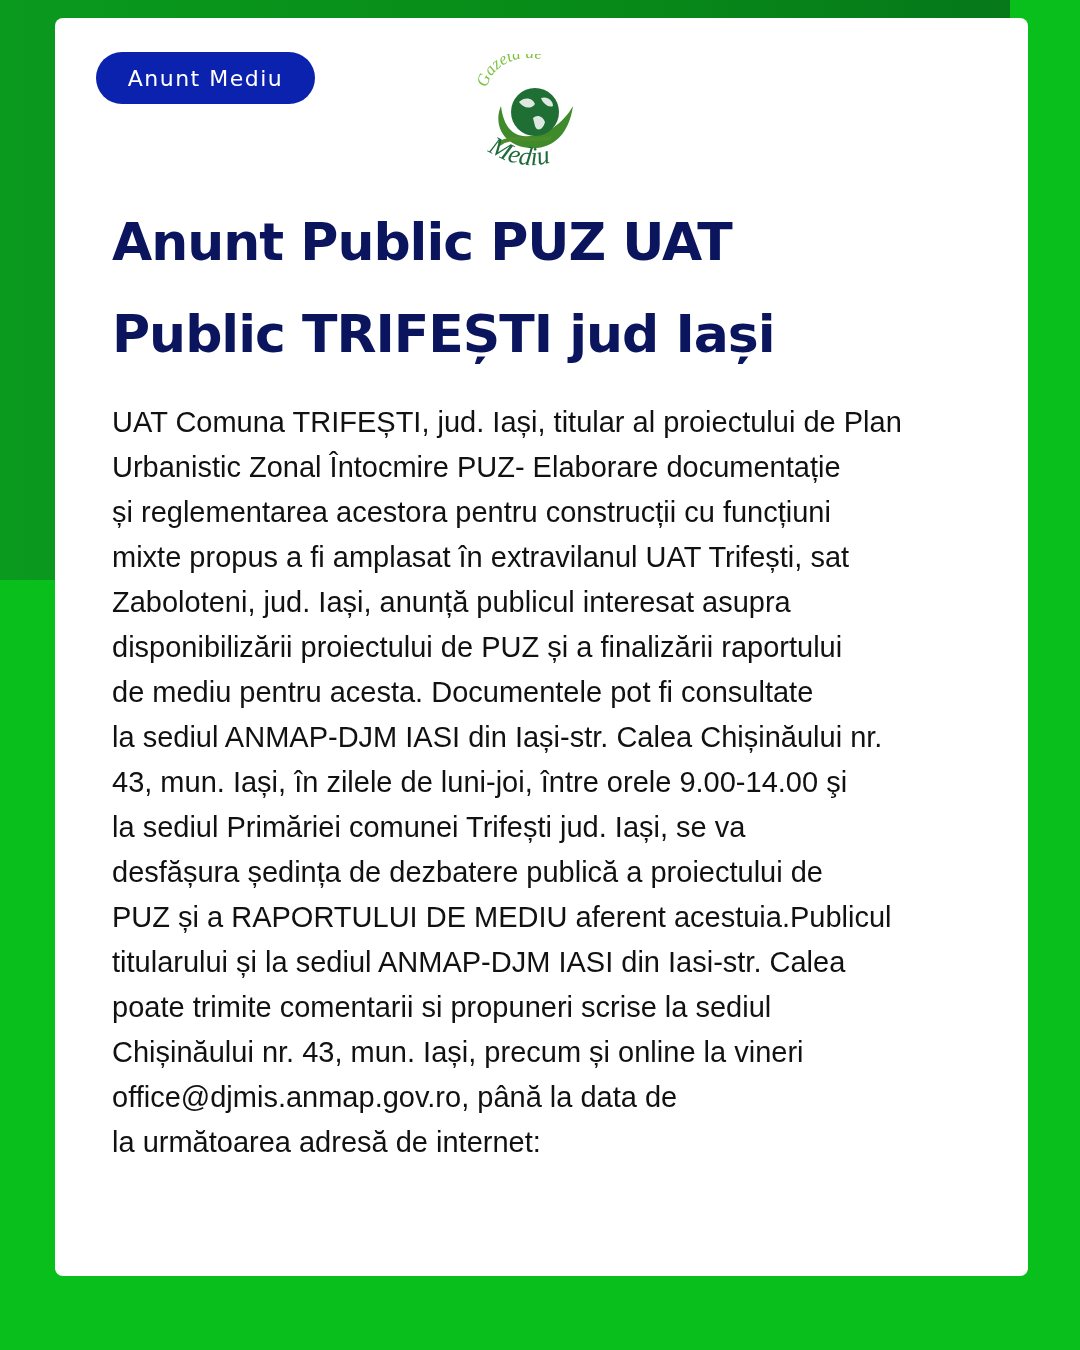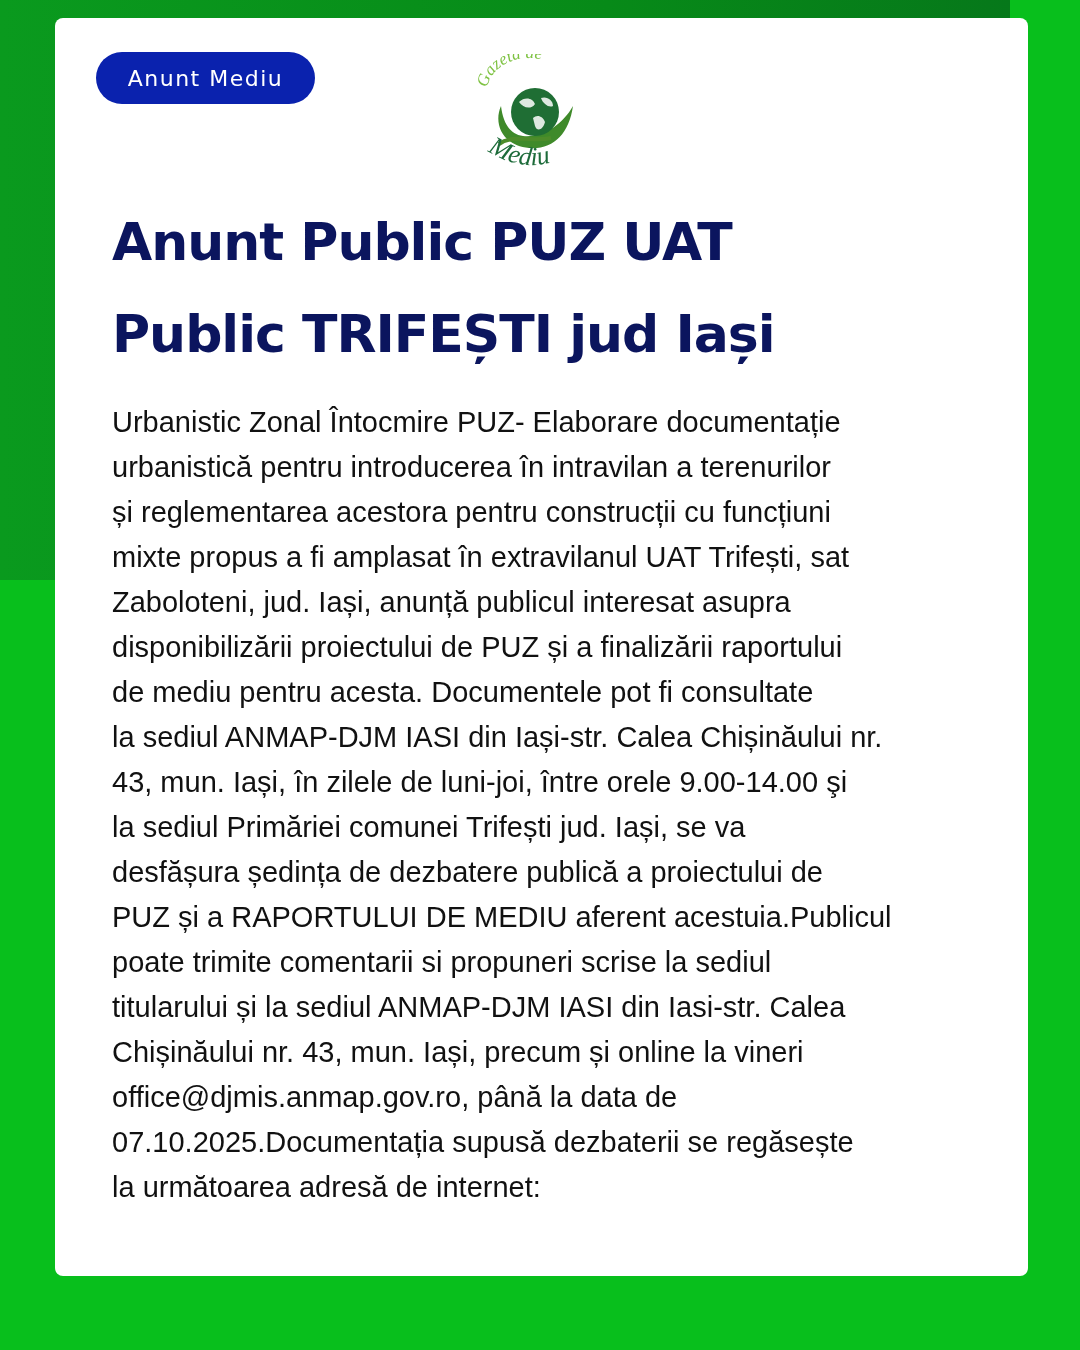--- a/index.html
+++ b/index.html
@@ -66,33 +66,32 @@
       </text>
     </svg>
   </div>
 
   <div class="title">
     <div>Anunt Public PUZ UAT</div>
     <div>Public TRIFEȘTI jud Iași</div>
   </div>
 
   <div class="body-text">
+    <div>UAT Comuna TRIFEȘTI, jud. Iași, titular al proiectului de Plan</div>
     <div>Urbanistic Zonal Întocmire PUZ- Elaborare documentație</div>
-    <div>urbanistică pentru introducerea în intravilan a terenurilor</div>
     <div>și reglementarea acestora pentru construcții cu funcțiuni</div>
     <div>mixte propus a fi amplasat în extravilanul UAT Trifești, sat</div>
     <div>Zaboloteni, jud. Iași, anunță publicul interesat asupra</div>
     <div>disponibilizării proiectului de PUZ și a finalizării raportului</div>
     <div>de mediu pentru acesta. Documentele pot fi consultate</div>
     <div>la sediul ANMAP-DJM IASI din Iași-str. Calea Chișinăului nr.</div>
     <div>43, mun. Iași, în zilele de luni-joi, între orele 9.00-14.00 şi</div>
     <div>la sediul Primăriei comunei Trifești jud. Iași, se va</div>
     <div>desfășura ședința de dezbatere publică a proiectului de</div>
     <div>PUZ și a RAPORTULUI DE MEDIU aferent acestuia.Publicul</div>
+    <div>titularului și la sediul ANMAP-DJM IASI din Iasi-str. Calea</div>
     <div>poate trimite comentarii si propuneri scrise la sediul</div>
-    <div>titularului și la sediul ANMAP-DJM IASI din Iasi-str. Calea</div>
     <div>Chișinăului nr. 43, mun. Iași, precum și online la vineri</div>
     <div>office@djmis.anmap.gov.ro, până la data de</div>
-    <div>07.10.2025.Documentația supusă dezbaterii se regăsește</div>
     <div>la următoarea adresă de internet:</div>
   </div>
 
 </div>
 
 </body></html>

